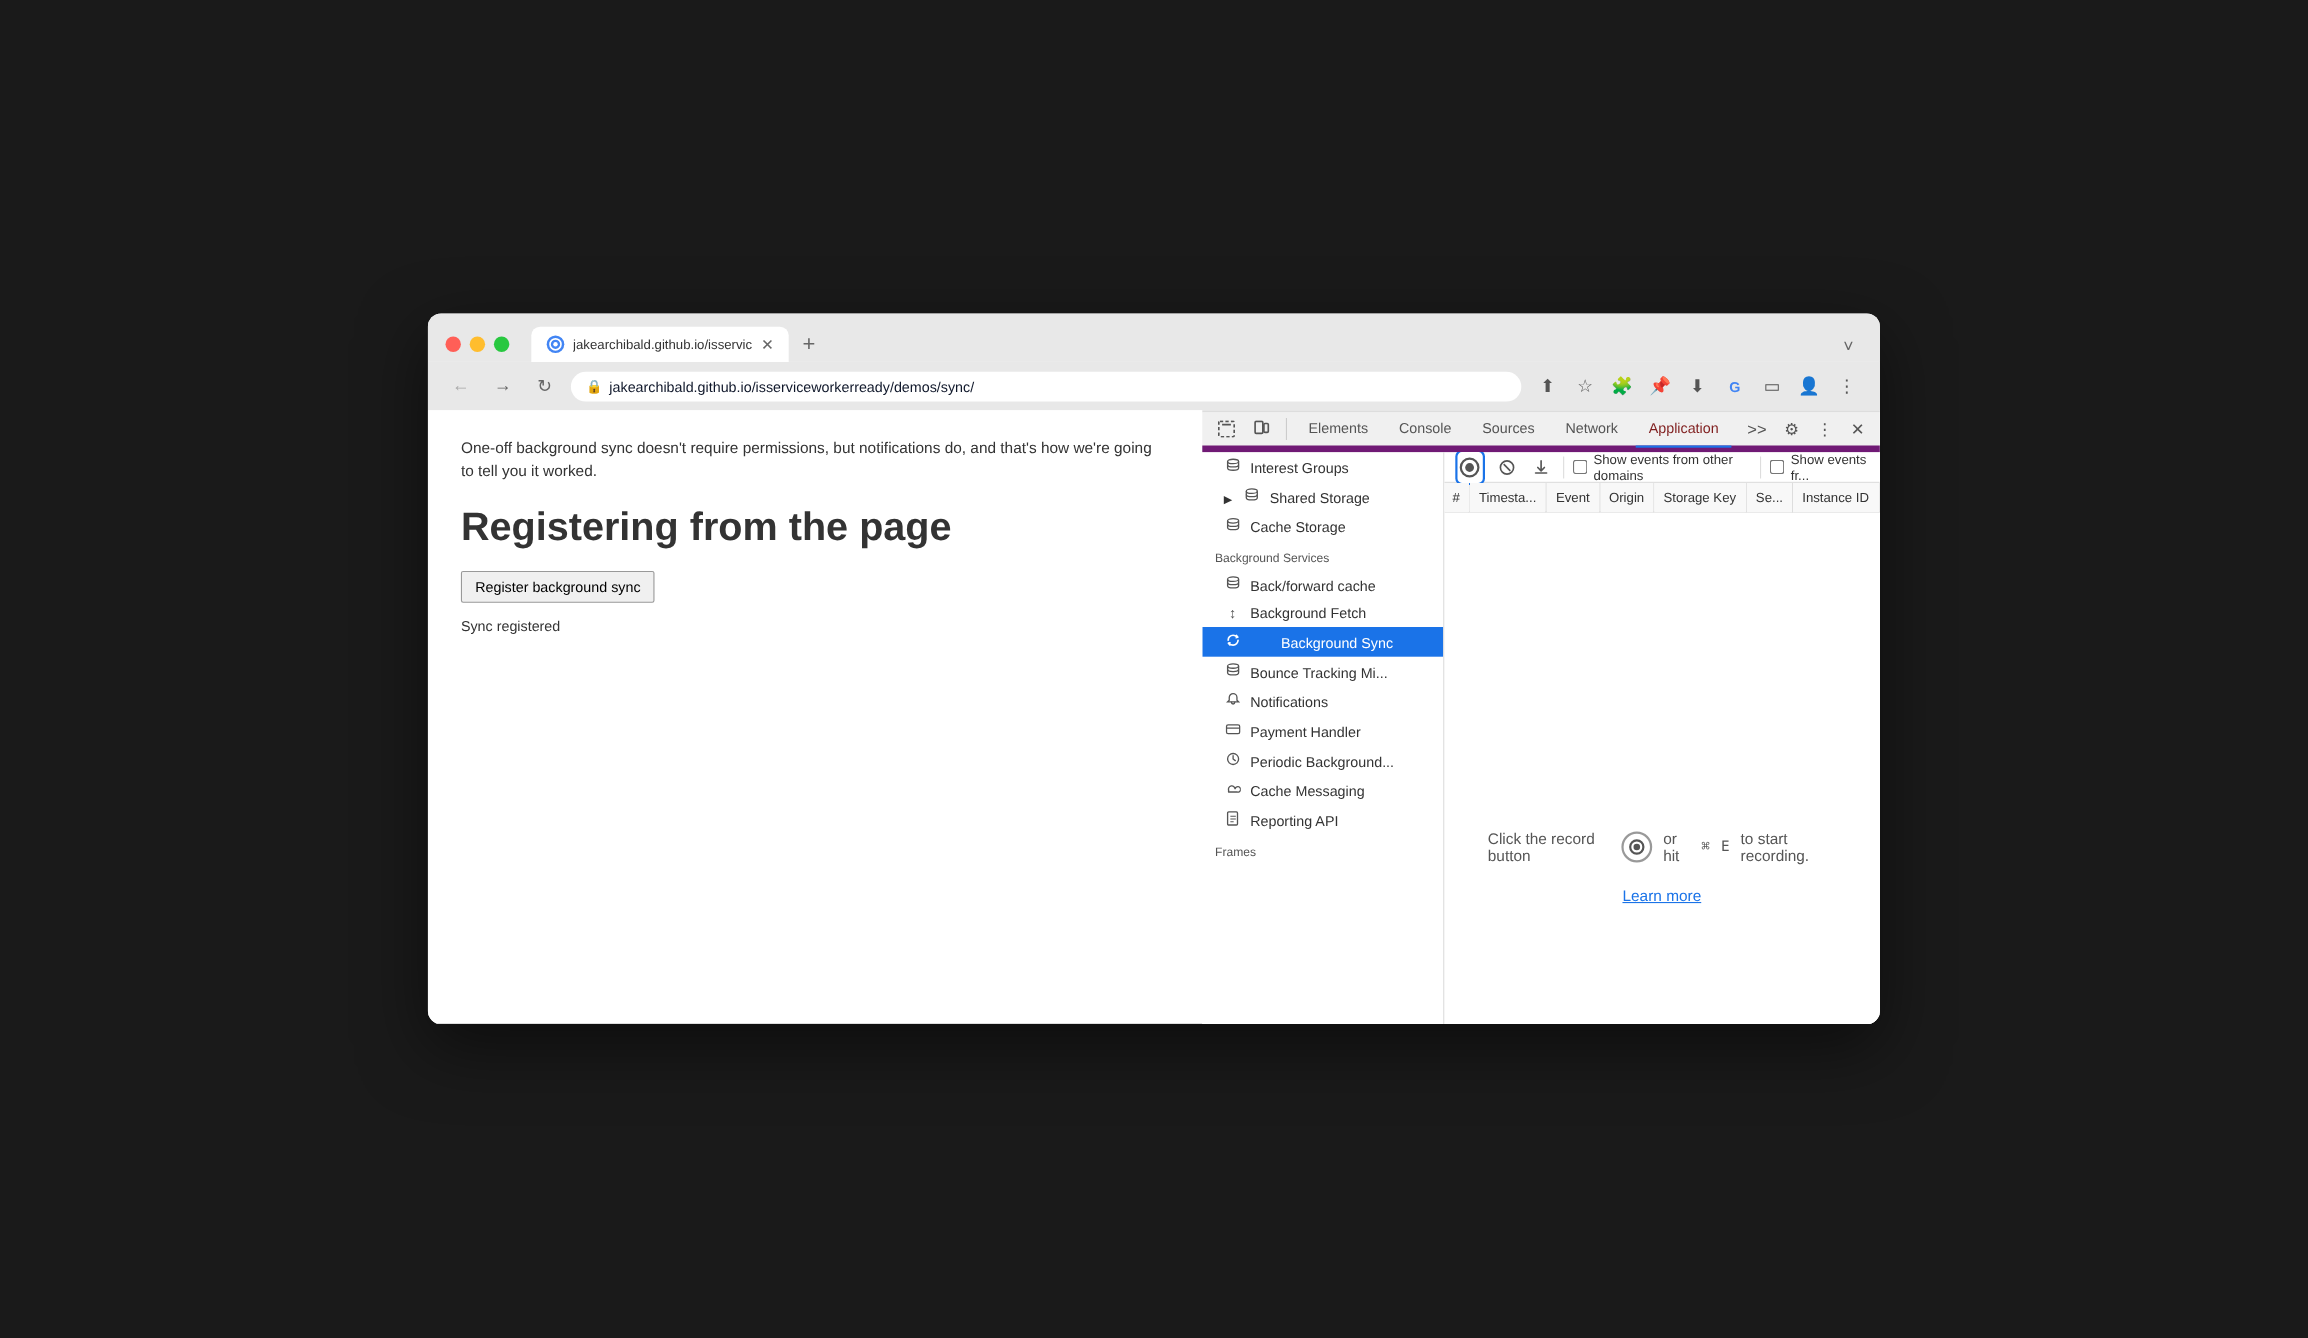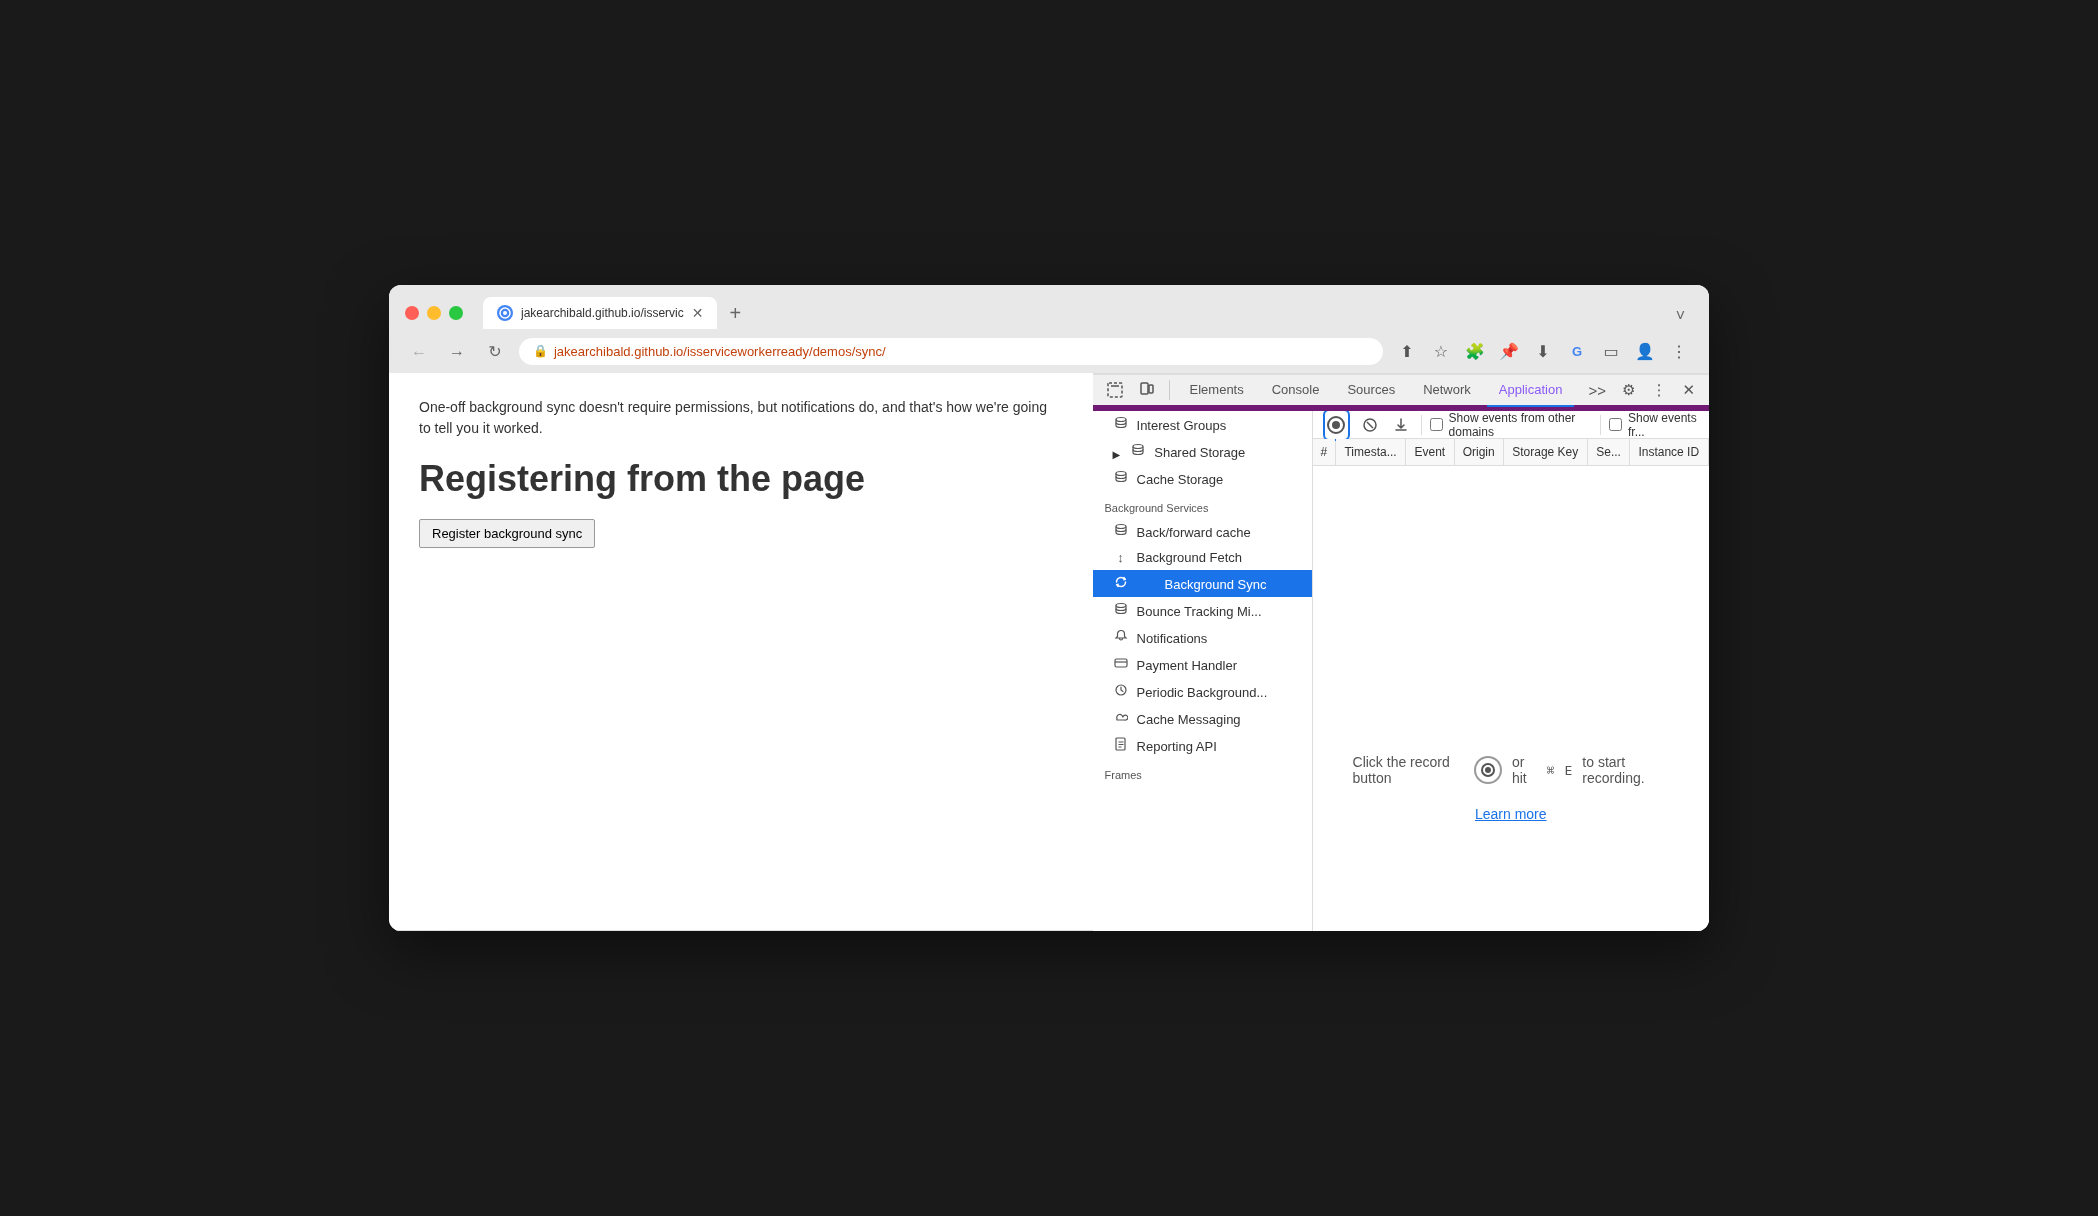--- a/index.html
+++ b/index.html
@@ -124,21 +124,21 @@
       flex: 1;
       background: white;
       border-radius: 20px;
       padding: 6px 14px;
       display: flex;
       align-items: center;
       gap: 6px;
       font-size: 13px;
     }
     .lock-icon { color: #666; font-size: 12px; }
-    .url-text { color: #c2410c; flex: 1; }
+    .url-text { color: #0f172a; flex: 1; }
     .address-actions {
       display: flex;
       gap: 6px;
       align-items: center;
     }
     .addr-btn {
       background: none;
       border: none;
       color: #555;
       cursor: pointer;
@@ -226,21 +226,21 @@
     .dt-tab {
       background: none;
       border: none;
       font-size: 13px;
       color: #555;
       cursor: pointer;
       padding: 8px 12px;
       border-bottom: 2px solid transparent;
     }
     .dt-tab.active {
-      color: #8b5cf6;
+      color: #7f1d1d;
       border-bottom: 2px solid #1a73e8;
     }
     .dt-more { margin-left: 4px; }
     .dt-right-actions {
       margin-left: auto;
       display: flex;
       align-items: center;
       gap: 4px;
     }
     .devtools-body {
@@ -493,20 +493,21 @@
       <button class="addr-btn">⋮</button>
     </div>
   </div>
 
   <div class="devtools-container">
 
     <div class="page-content">
       <p class="page-text-small">One-off background sync doesn't require permissions, but notifications do, and that's how we're going to tell you it worked.</p>
       <h1 class="page-heading">Registering from the page</h1>
       <button class="register-btn">Register background sync</button>
+      <p class="sync-status">Sync registered</p>
     </div>
 
     <div class="devtools">
 
       <div class="devtools-toolbar">
         <button class="dt-icon-btn" title="Inspect element">
           <svg width="16" height="16" viewBox="0 0 16 16" fill="none">
               <rect x="1" y="1" width="14" height="14" rx="1" stroke="#555" stroke-width="1.5" stroke-dasharray="3 2"></rect>
               <line x1="4" y1="4" x2="12" y2="4" stroke="#555" stroke-width="1.5"></line>
             </svg>

